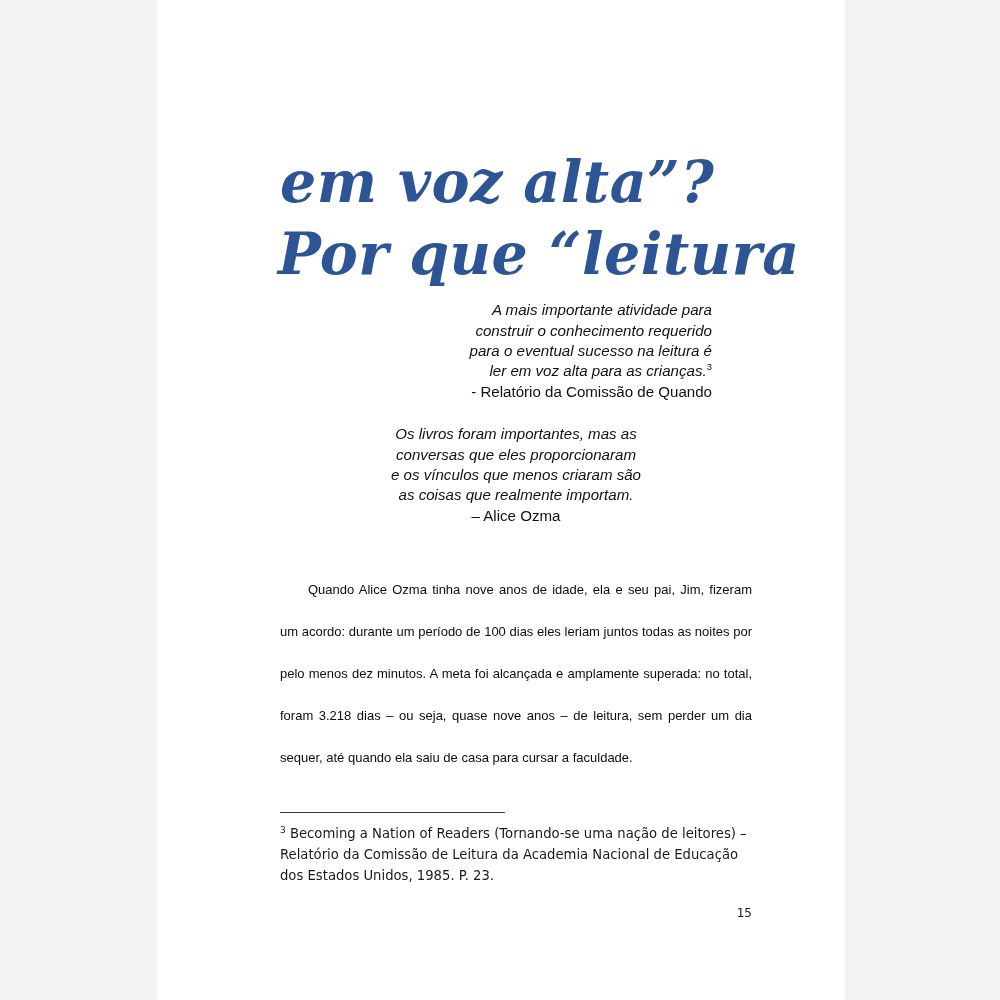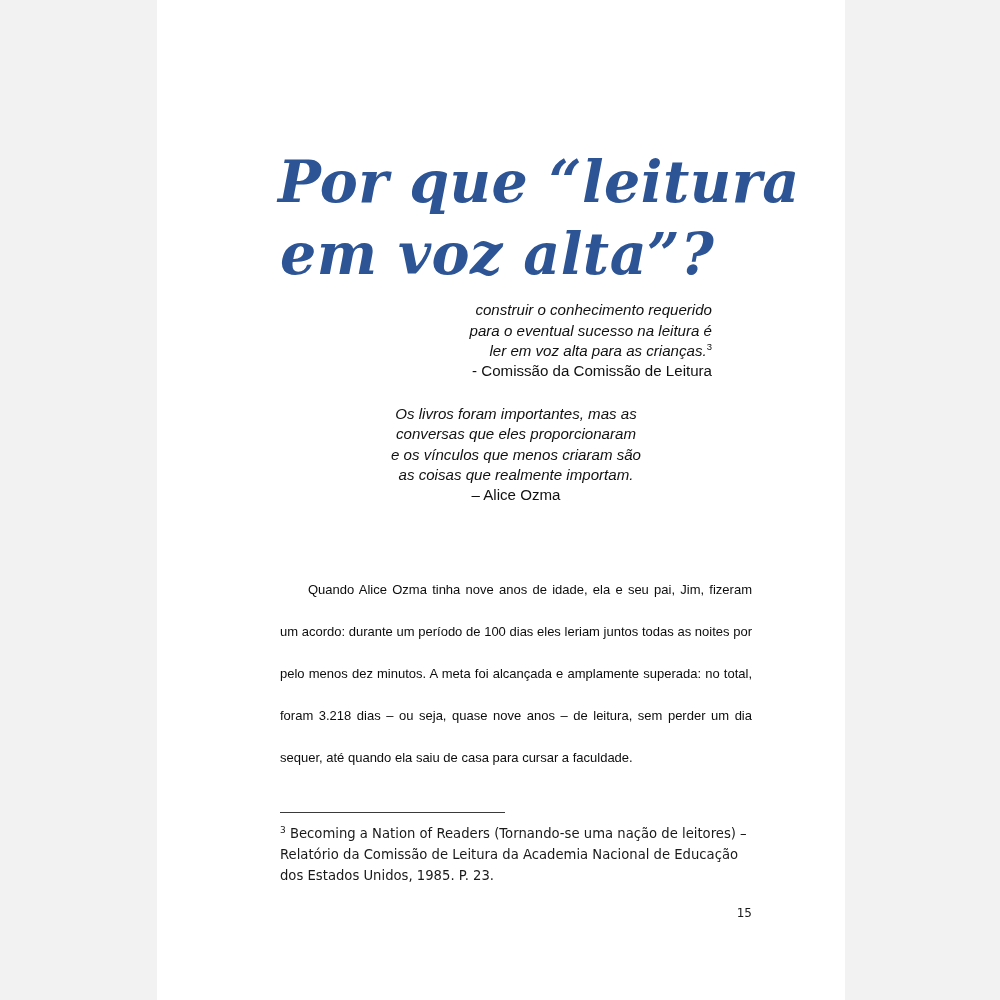--- a/index.html
+++ b/index.html
@@ -142,31 +142,32 @@
     color: #1a1a1a;
   }
 </style>
 </head>
 <body>
 
 <div class="page-sheet">
   <div class="page-inner">
 
     <h1 class="chapter-title">
+      <span class="t-line t-line-2">em voz alta”?</span>
       <span class="t-line t-line-1">Por que “leitura</span>
-      <span class="t-line t-line-2">em voz alta”?</span>
     </h1>
 
     <div class="quote-zone">
 
       <blockquote class="quote-block">
+        <span class="quote-text">A mais importante atividade para</span>
         <span class="quote-text">construir o conhecimento requerido</span>
         <span class="quote-text">para o eventual sucesso na leitura é</span>
         <span class="quote-text"><span>ler em voz alta para as crianças.</span><sup>3</sup></span>
-        <span class="quote-attrib">- Comissão da Comissão de Leitura</span>
+        <span class="quote-attrib">- Relatório da Comissão de Quando</span>
       </blockquote>
 
       <blockquote class="quote-block">
         <span class="quote-text">Os livros foram importantes, mas as</span>
         <span class="quote-text">conversas que eles proporcionaram</span>
         <span class="quote-text">e os vínculos que menos criaram são</span>
         <span class="quote-text">as coisas que realmente importam.</span>
         <span class="quote-attrib">– Alice Ozma</span>
       </blockquote>
 

